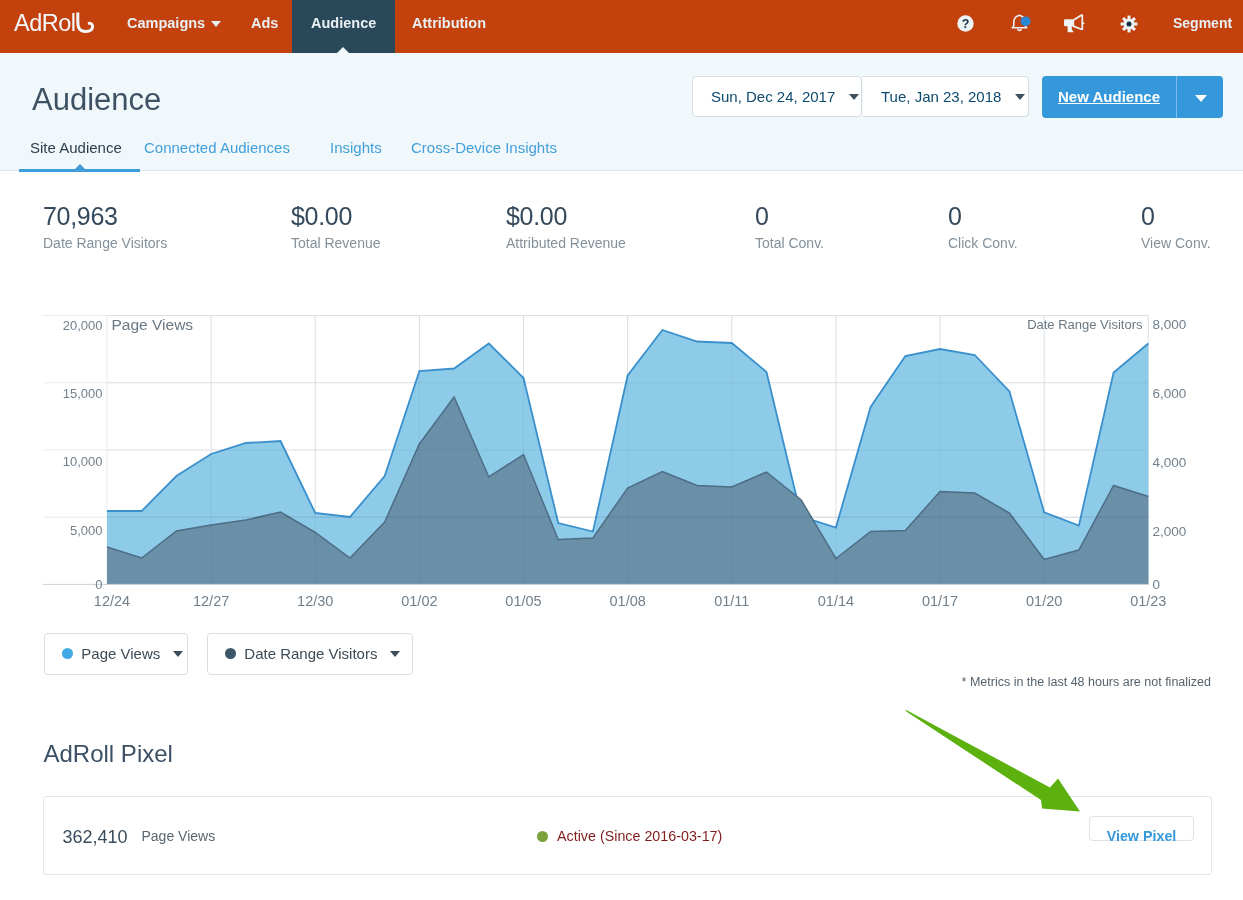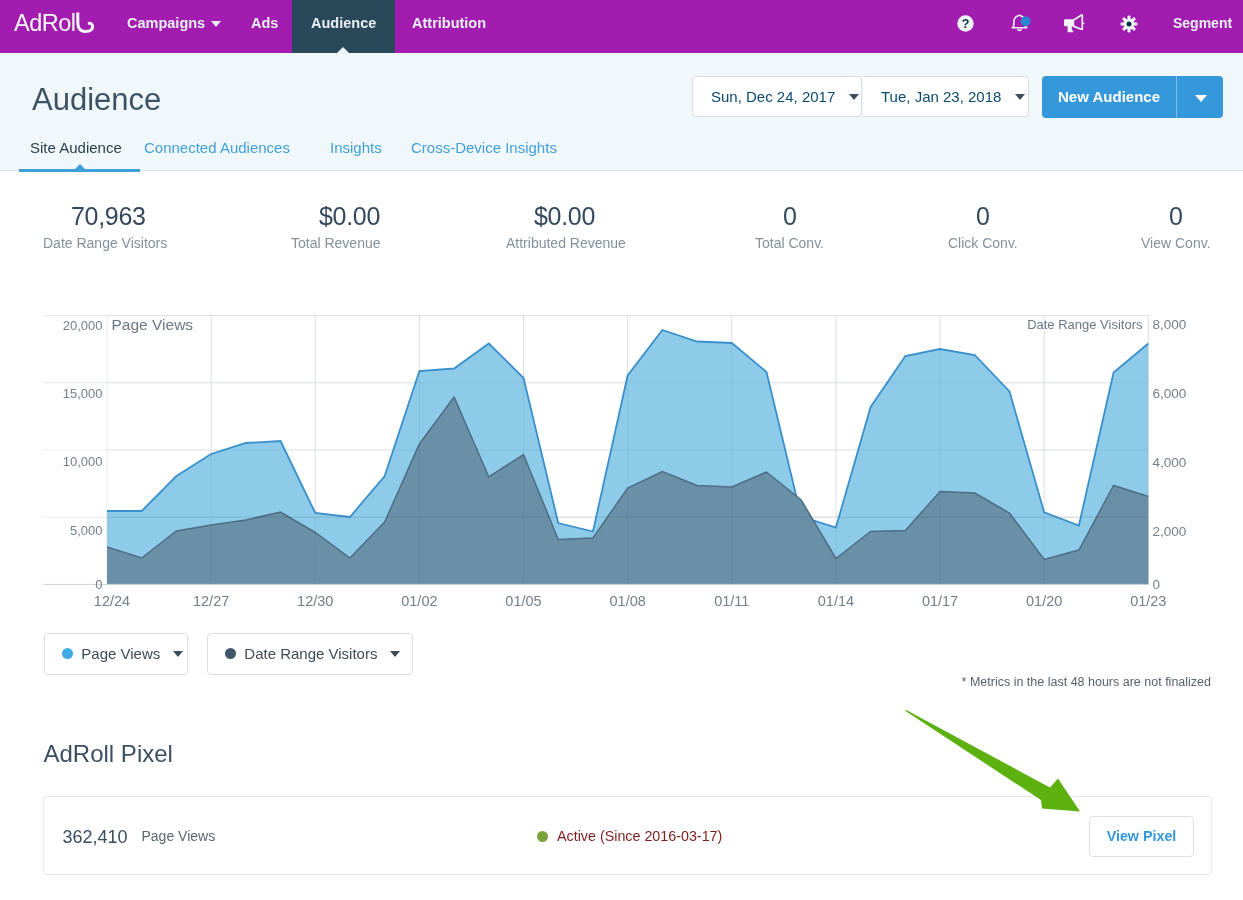--- a/index.html
+++ b/index.html
@@ -1,53 +1,53 @@
 <!DOCTYPE html>
 <html><head>
 <meta charset="utf-8">
 <style>
 * { margin:0; padding:0; box-sizing:border-box; }
 html,body { width:1243px; height:900px; background:#fff; font-family:"Liberation Sans", sans-serif; }
 #page { position:relative; width:1243px; height:900px; overflow:hidden; }
 .abs { position:absolute; }
 
 
-#nav { position:absolute; left:0; top:0; width:1243px; height:53px; background:#a21caf; }
+#nav { position:absolute; left:0; top:0; width:1243px; height:53px; background:#c2410c; }
 #nav .logo { position:absolute; left:14px; top:11px; }
 .navitem { position:absolute; top:0; height:53px; line-height:46px; color:#e9eff3; font-size:14.5px; font-weight:bold; }
 #tab-audience-bg { position:absolute; left:292px; top:0; width:103px; height:53px; background:#29495b; }
 #notch { position:absolute; left:337px; top:47px; width:0; height:0; border-left:6px solid transparent; border-right:6px solid transparent; border-bottom:6px solid #f0f8fc; }
 
 
 #header { position:absolute; left:0; top:53px; width:1243px; height:118px; background:#f0f8fc; border-bottom:1px solid #dde6ec; }
 #title { position:absolute; left:32px; top:82px; font-size:31px; color:#3e5264; }
 .datebox { position:absolute; top:76px; height:41px; background:#fff; border:1px solid #d5dde3; border-radius:4px; font-size:15px; color:#0c4a6e; line-height:39px; text-align:left; }
 .caret-dark { display:inline-block; width:0; height:0; border-left:5px solid transparent; border-right:5px solid transparent; border-top:6px solid #3d4f5d; vertical-align:middle; margin-left:14px; margin-top:-2px; }
 #newaud { position:absolute; left:1042px; top:76px; width:181px; height:42px; background:#3498db; border-radius:4px; }
-#newaud .main { position:absolute; left:0; top:0; width:135px; height:42px; color:#fff; font-weight:bold; font-size:15px; text-align:center; line-height:42px; border-right:1px solid #7dbce8; }
+#newaud .main { position:absolute; left:0; top:0; width:135px; height:42px; color:#fff; font-weight:bold; font-size:15px; text-align:center; line-height:42px; border-right:1px solid #7dbce8;text-decoration:underline; }
 #newaud .dd { position:absolute; right:16px; top:19px; width:0; height:0; border-left:6px solid transparent; border-right:6px solid transparent; border-top:7px solid #fff; }
 
 
 .tab { position:absolute; top:139px; font-size:15px; }
 #tab-underline { position:absolute; left:19px; top:169px; width:121px; height:3px; background:#3f9ed7; }
 #tab-underline-notch { position:absolute; left:74px; top:164px; width:0; height:0; border-left:6px solid transparent; border-right:6px solid transparent; border-bottom:6px solid #3f9ed7; }
 
 
-.statval { position:absolute; top:201.5px; font-size:25px; color:#35495c; letter-spacing:-0.3px;margin-left:28px; }
+.statval { position:absolute; top:201.5px; font-size:25px; color:#35495c; letter-spacing:-0.3px; }
 .statlab { position:absolute; top:235px; font-size:14px; color:#84909a; }
 
 
 .legbtn { position:absolute; top:633px; height:42px; background:#fff; border:1px solid #d9e0e5; border-radius:4px; font-size:15px; color:#3c4b57; }
 .dot { display:inline-block; width:11px; height:11px; border-radius:50%; vertical-align:middle; margin-top:-3px; }
 
 #note { position:absolute; right:32px; top:675px; font-size:12.5px; color:#55636e; }
 
 #pixelhead { position:absolute; left:43.5px; top:740px; font-size:24px; color:#3c5064; }
 #card { position:absolute; left:43px; top:796px; width:1169px; height:79px; background:#fff; border:1px solid #e3e7eb; border-radius:3px; }
-#viewpixel { position:absolute; left:1045px; top:19px; width:105px; height:41px; border:1px solid #dce3e8; border-radius:4px; color:#3498db; font-weight:bold; font-size:14.3px; text-align:center; line-height:39px; }
+#viewpixel { position:absolute; left:1045px; top:19px; width:105px; height:25px; border:1px solid #dce3e8; border-radius:4px; color:#3498db; font-weight:bold; font-size:14.3px; text-align:center; line-height:39px; }
 </style>
 </head>
 <body>
 <div id="page">
 
   <div id="nav">
     <div id="tab-audience-bg"></div>
     <svg class="logo" width="86" height="30" viewBox="0 0 86 30">
       <text x="0" y="19.5" font-family="Liberation Sans" font-size="23.5" fill="#f4f8fa" letter-spacing="-0.5">AdRol</text>
       <path d="M 63.8 1.5 L 63.8 10.5 C 63.8 17.5 66 20.6 71.5 20.6 C 76.5 20.6 78.6 18.4 78.6 15.6 C 78.6 13 76.4 11.8 74 12.6" fill="none" stroke="#f4f8fa" stroke-width="3" stroke-linecap="butt"></path>

